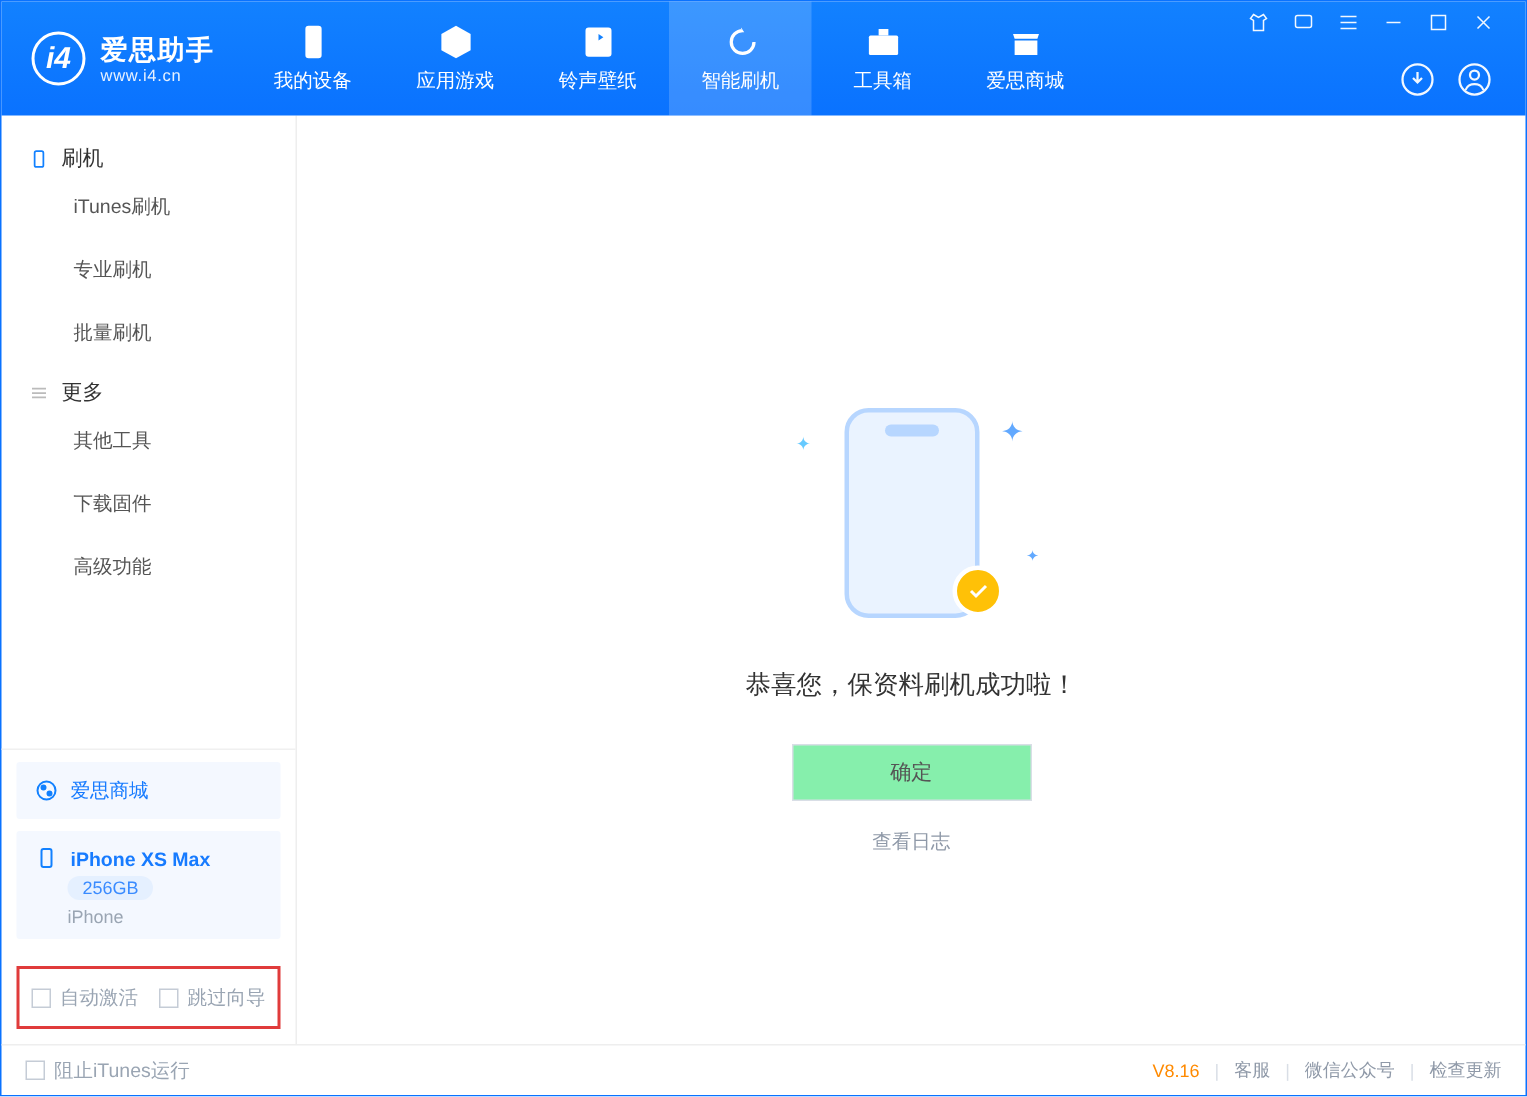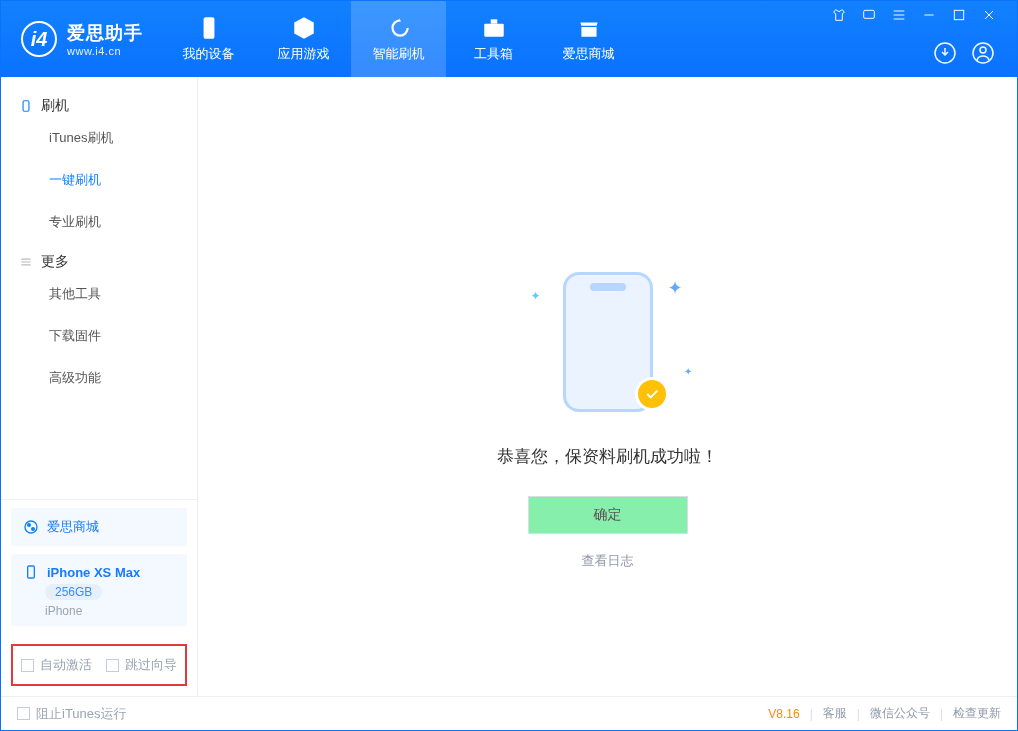--- a/index.html
+++ b/index.html
@@ -85,20 +85,27 @@
             <rect x="7" y="2" width="10" height="20" rx="2"></rect>
           </svg>
         <span>我的设备</span>
       </div>
       <div class="tab">
         <svg viewBox="0 0 24 24">
             <path d="M12 2l9 5v10l-9 5-9-5V7z"></path>
           </svg>
         <span>应用游戏</span>
       </div>
+      <div class="tab">
+        <svg viewBox="0 0 24 24">
+            <rect x="4" y="3" width="16" height="18" rx="2"></rect>
+            <path d="M12 7l3 2-3 2z" fill="#1281ff"></path>
+          </svg>
+        <span>铃声壁纸</span>
+      </div>
       <div class="tab active">
         <svg viewBox="0 0 24 24">
             <path d="M12 3l2 3h-1a6 6 0 1 0 6 6h2a8 8 0 1 1-8-8h-1z"></path>
           </svg>
         <span>智能刷机</span>
       </div>
       <div class="tab">
         <svg viewBox="0 0 24 24">
             <rect x="3" y="8" width="18" height="12" rx="1"></rect>
             <rect x="9" y="4" width="6" height="4"></rect>
@@ -166,22 +173,22 @@
   <div class="body">
     <div class="sidebar">
       <div class="side-scroll">
         <div class="side-group">
           <svg viewBox="0 0 24 24" fill="none" stroke="#1281ff" stroke-width="2">
               <rect x="7" y="3" width="10" height="18" rx="2"></rect>
             </svg>
           <span>刷机</span>
         </div>
         <div class="side-item">iTunes刷机</div>
-        <div class="side-item active">一键刷机</div>
         <div class="side-item">专业刷机</div>
+        <div class="side-item">批量刷机</div>
 
         <div class="side-group">
           <svg viewBox="0 0 24 24" fill="none" stroke="#bbb" stroke-width="2">
               <path d="M4 7h16M4 12h16M4 17h16"></path>
             </svg>
           <span>更多</span>
         </div>
         <div class="side-item">其他工具</div>
         <div class="side-item">下载固件</div>
         <div class="side-item">高级功能</div>

